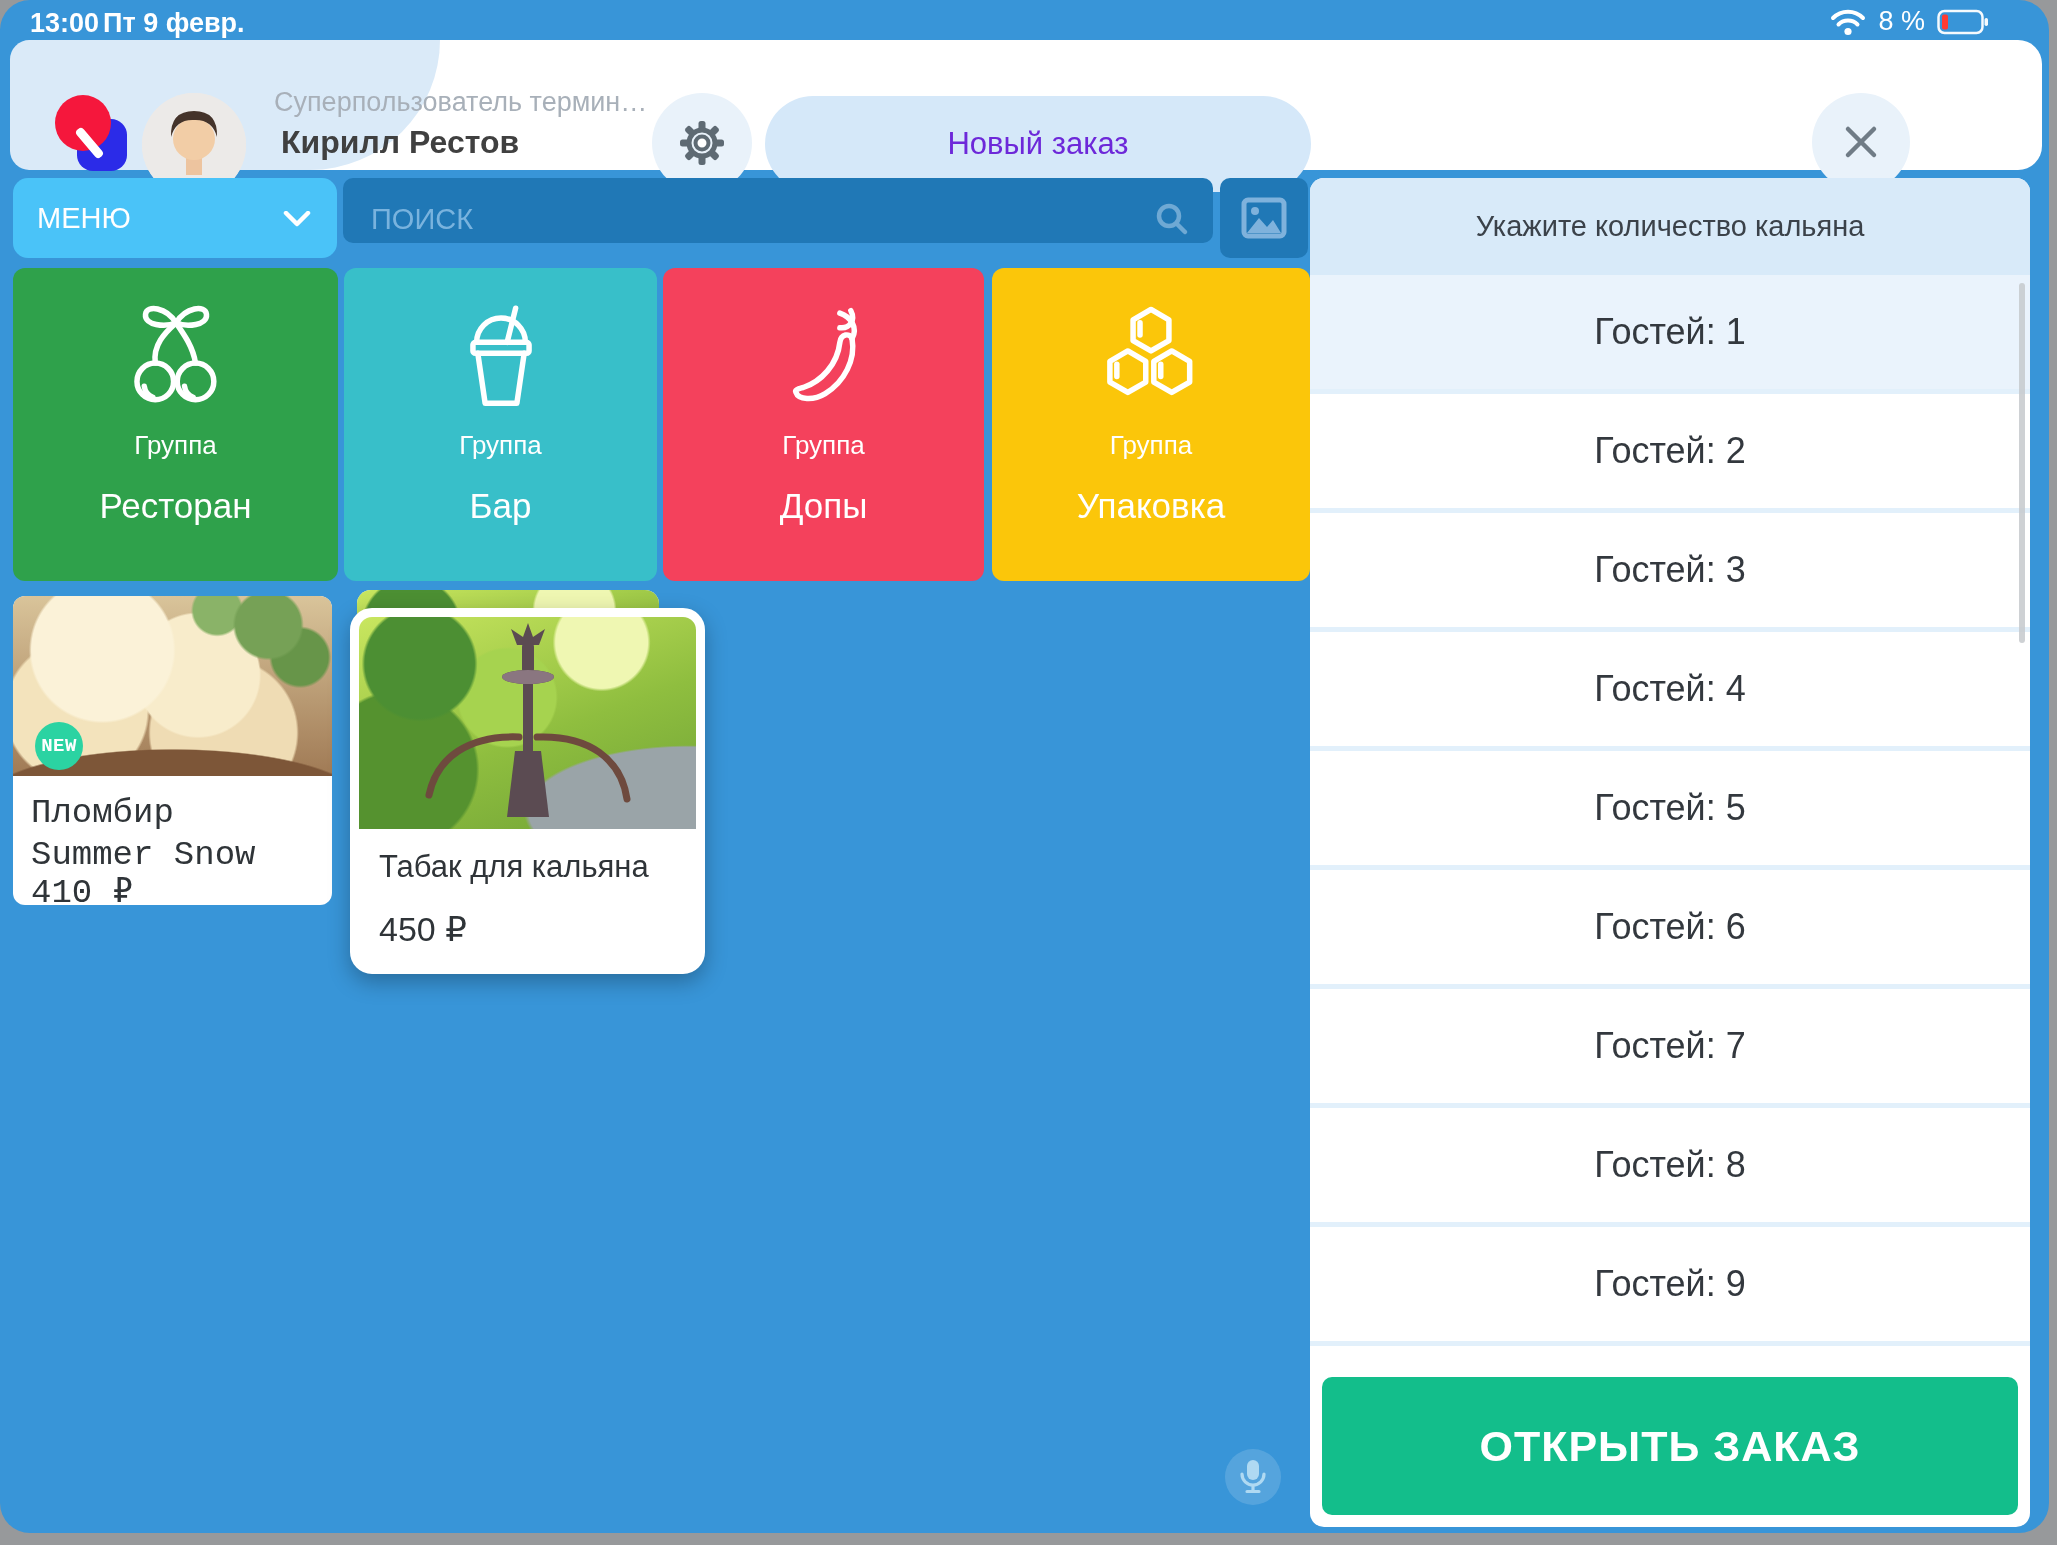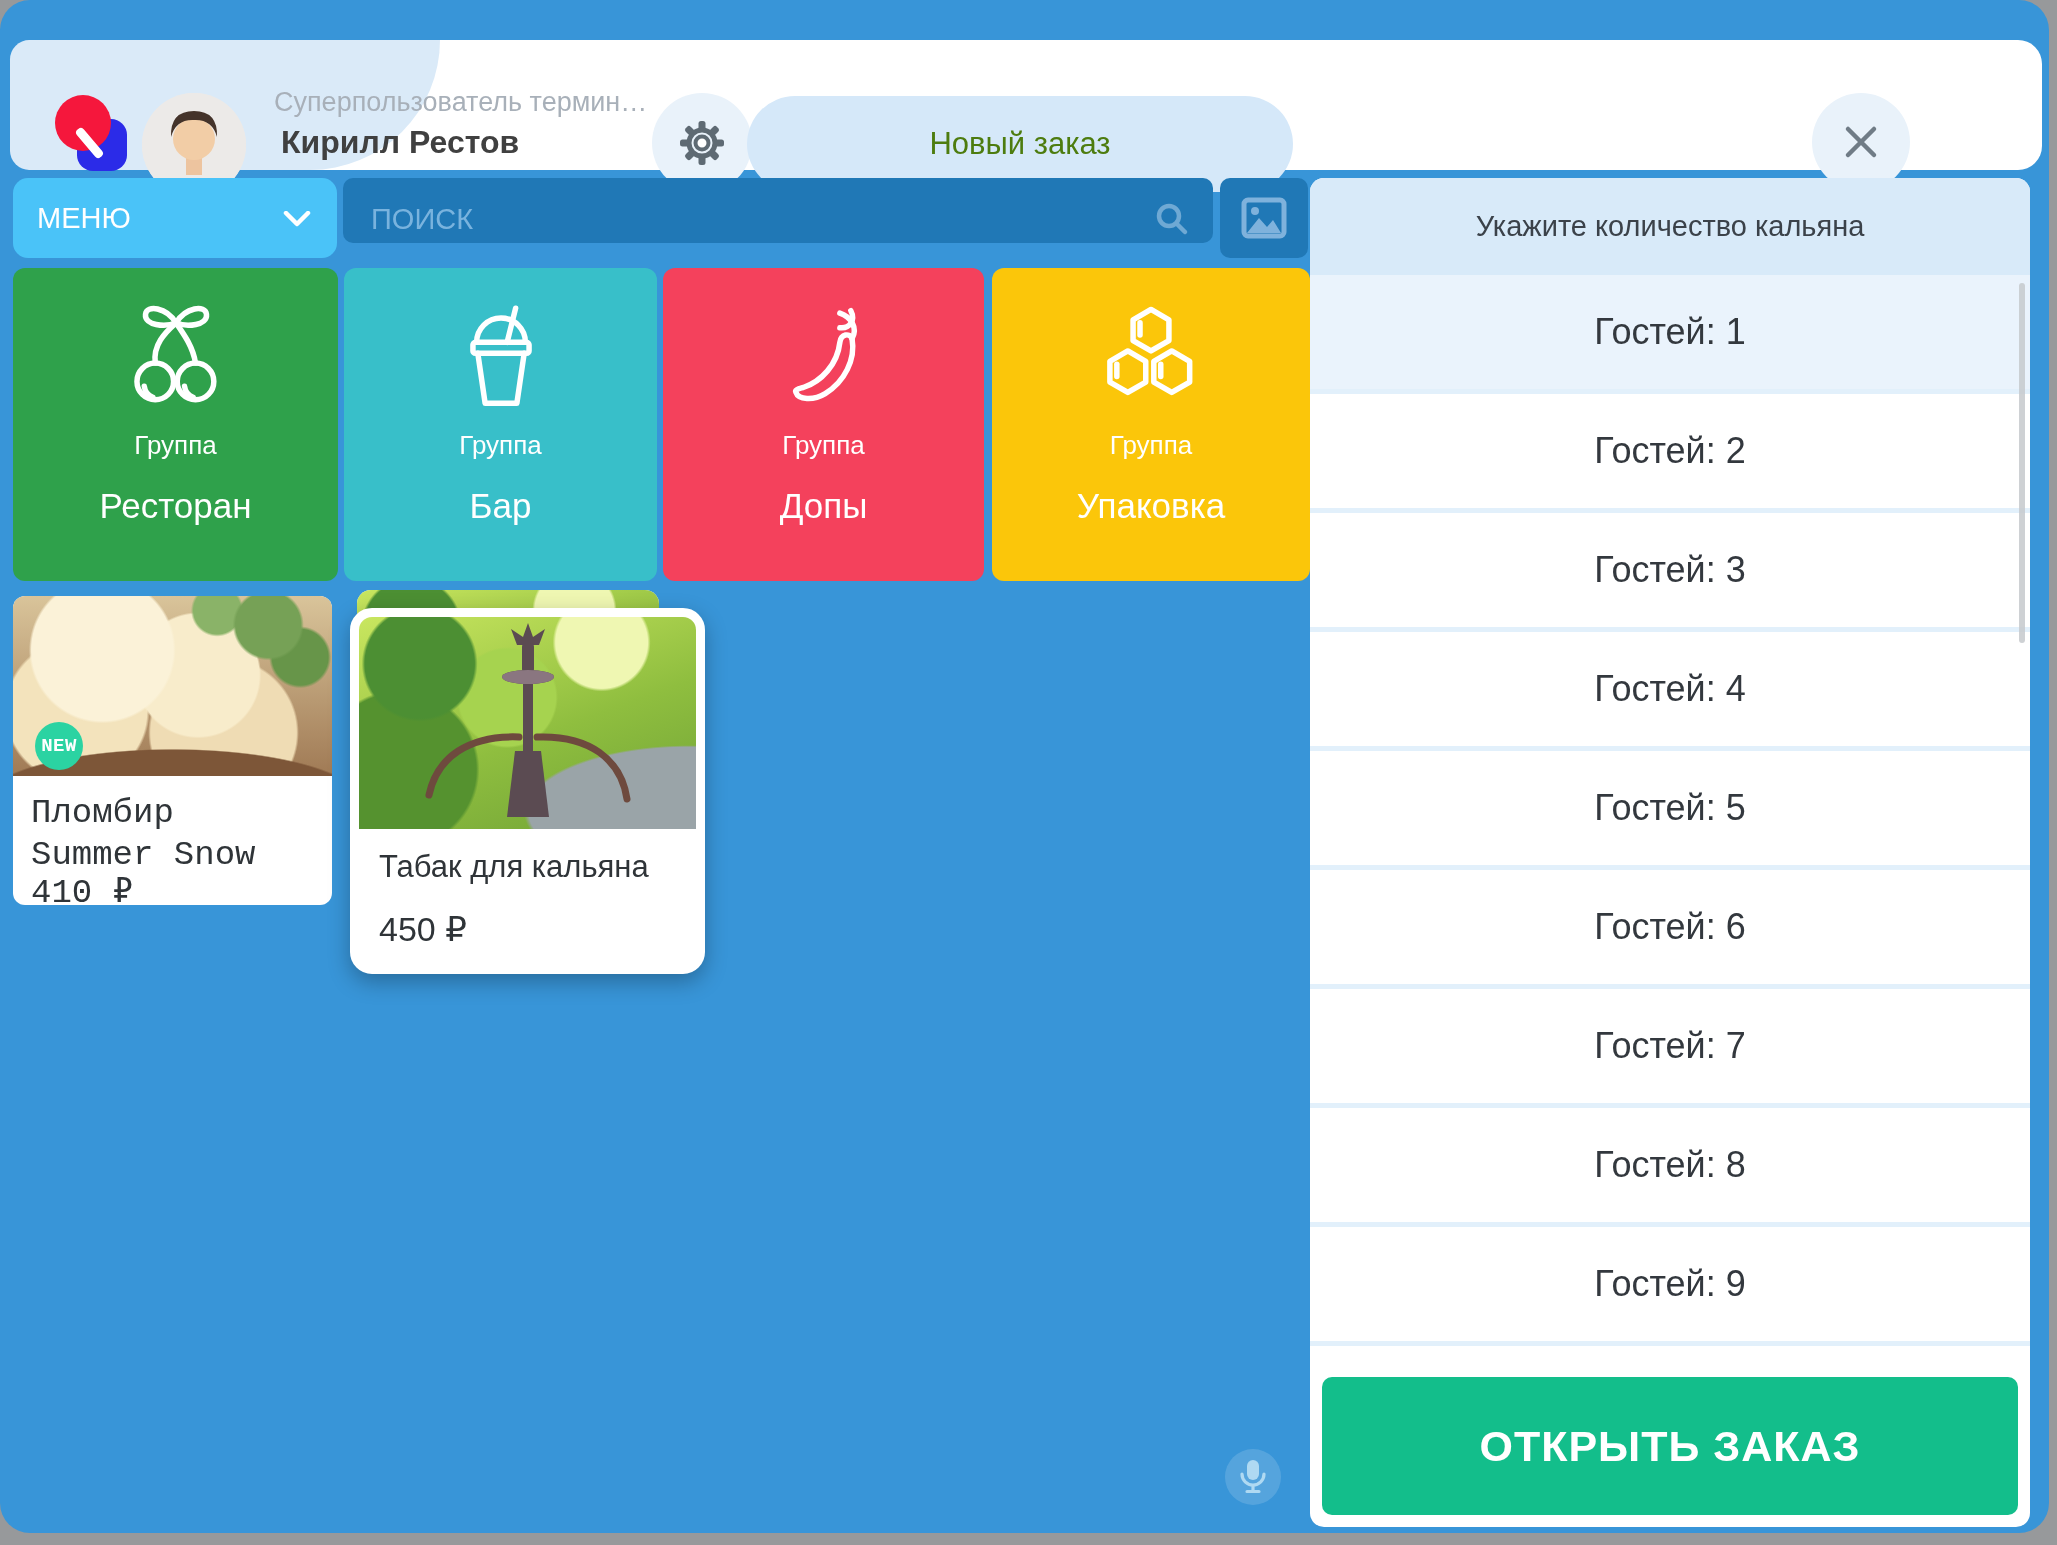--- a/index.html
+++ b/index.html
@@ -20,23 +20,23 @@
   .logo{position:absolute;left:45px;top:55px;width:80px;height:80px;}
   .logo .sq{position:absolute;left:22px;top:24px;width:50px;height:52px;background:#2B2BE8;border-radius:16px;}
   .logo .circ{position:absolute;left:0;top:0;width:56px;height:56px;background:#F5173C;border-radius:50%;}
   .logo .slash{position:absolute;left:30px;top:30px;width:9px;height:36px;background:#fff;border-radius:4px;transform:rotate(-40deg);}
   .avatar{position:absolute;left:132px;top:53px;width:104px;height:104px;border-radius:50%;
     overflow:hidden;background:#ECEAE8;}
   .user-role{position:absolute;left:264px;top:47px;font-size:27px;color:#A8B0B9;white-space:nowrap;}
   .user-name{position:absolute;left:264px;top:84px;font-size:32px;font-weight:bold;color:#404040;white-space:nowrap;margin-left:7px;}
   .gear-btn{position:absolute;left:642px;top:53px;width:100px;height:100px;border-radius:50%;
     background:#E9F2FA;display:flex;align-items:center;justify-content:center;}
-  .order-pill{position:absolute;left:737px;top:56px;width:546px;height:96px;border-radius:48px;
+  .order-pill{position:absolute;left:755px;top:56px;width:546px;height:96px;border-radius:48px;
     background:#D5E8F9;display:flex;align-items:center;justify-content:center;
-    font-size:31px;color:#4d7c0f;}
+    font-size:31px;color:#6d28d9;}
   .close-btn{position:absolute;left:1802px;top:53px;width:98px;height:98px;border-radius:50%;
     background:#E9F2FA;display:flex;align-items:center;justify-content:center;}
   
   .menu-btn{position:absolute;left:13px;top:178px;width:324px;height:80px;background:#4AC3F8;
     border-radius:15px;color:#fff;}
   .menu-btn .lbl{position:absolute;left:24px;top:24px;font-size:29px;}
   .menu-btn .chev{position:absolute;right:26px;top:33px;}
   .search-box{position:absolute;left:343px;top:178px;width:870px;height:65px;background:#2078B6;
     border-radius:10px;}
   .search-box input{position:absolute;left:26px;top:0;width:760px;height:80px;background:transparent;
@@ -105,20 +105,41 @@
   .open-order-btn{position:absolute;left:12px;top:1199px;width:696px;height:138px;border-radius:10px;
     background:#13BE8B;display:flex;align-items:center;justify-content:center;color:#fff;
     font-size:43px;font-weight:bold;letter-spacing:1px;}
   svg{display:block;}
 </style>
 </head>
 <body>
 
 <div class="app">
 
+  <div class="statusbar">
+    <span class="sb-time">13:00</span>
+    <span class="sb-date">Пт 9 февр.</span>
+    <div class="sb-right">
+      <span>
+        <svg width="36" height="28" viewBox="0 0 36 28">
+          <path d="M3 10 A 21 21 0 0 1 33 10" fill="none" stroke="#fff" stroke-width="4" stroke-linecap="round"></path>
+          <path d="M8.5 16.5 A 13.5 13.5 0 0 1 27.5 16.5" fill="none" stroke="#fff" stroke-width="4" stroke-linecap="round"></path>
+          <circle cx="18" cy="23.5" r="3.6" fill="#fff"></circle>
+        </svg>
+      </span>
+      <span class="sb-batt-label">8 %</span>
+      <span>
+        <svg width="52" height="28" viewBox="0 0 52 28">
+          <rect x="1.5" y="3" width="44" height="22" rx="6" fill="none" stroke="rgba(255,255,255,.95)" stroke-width="2.5"></rect>
+          <rect x="5" y="6.5" width="6" height="15" rx="2" fill="#FF3B30"></rect>
+          <rect x="47.5" y="10" width="3.5" height="8" rx="1.7" fill="rgba(255,255,255,.95)"></rect>
+        </svg>
+      </span>
+    </div>
+  </div>
 
   <div class="header">
     <div class="header-blue"></div>
     <div class="logo">
       <div class="sq"></div>
         <div class="circ"></div>
         <div class="slash"></div>
     </div>
     <div class="avatar">
       <svg width="104" height="104" viewBox="0 0 104 104">

